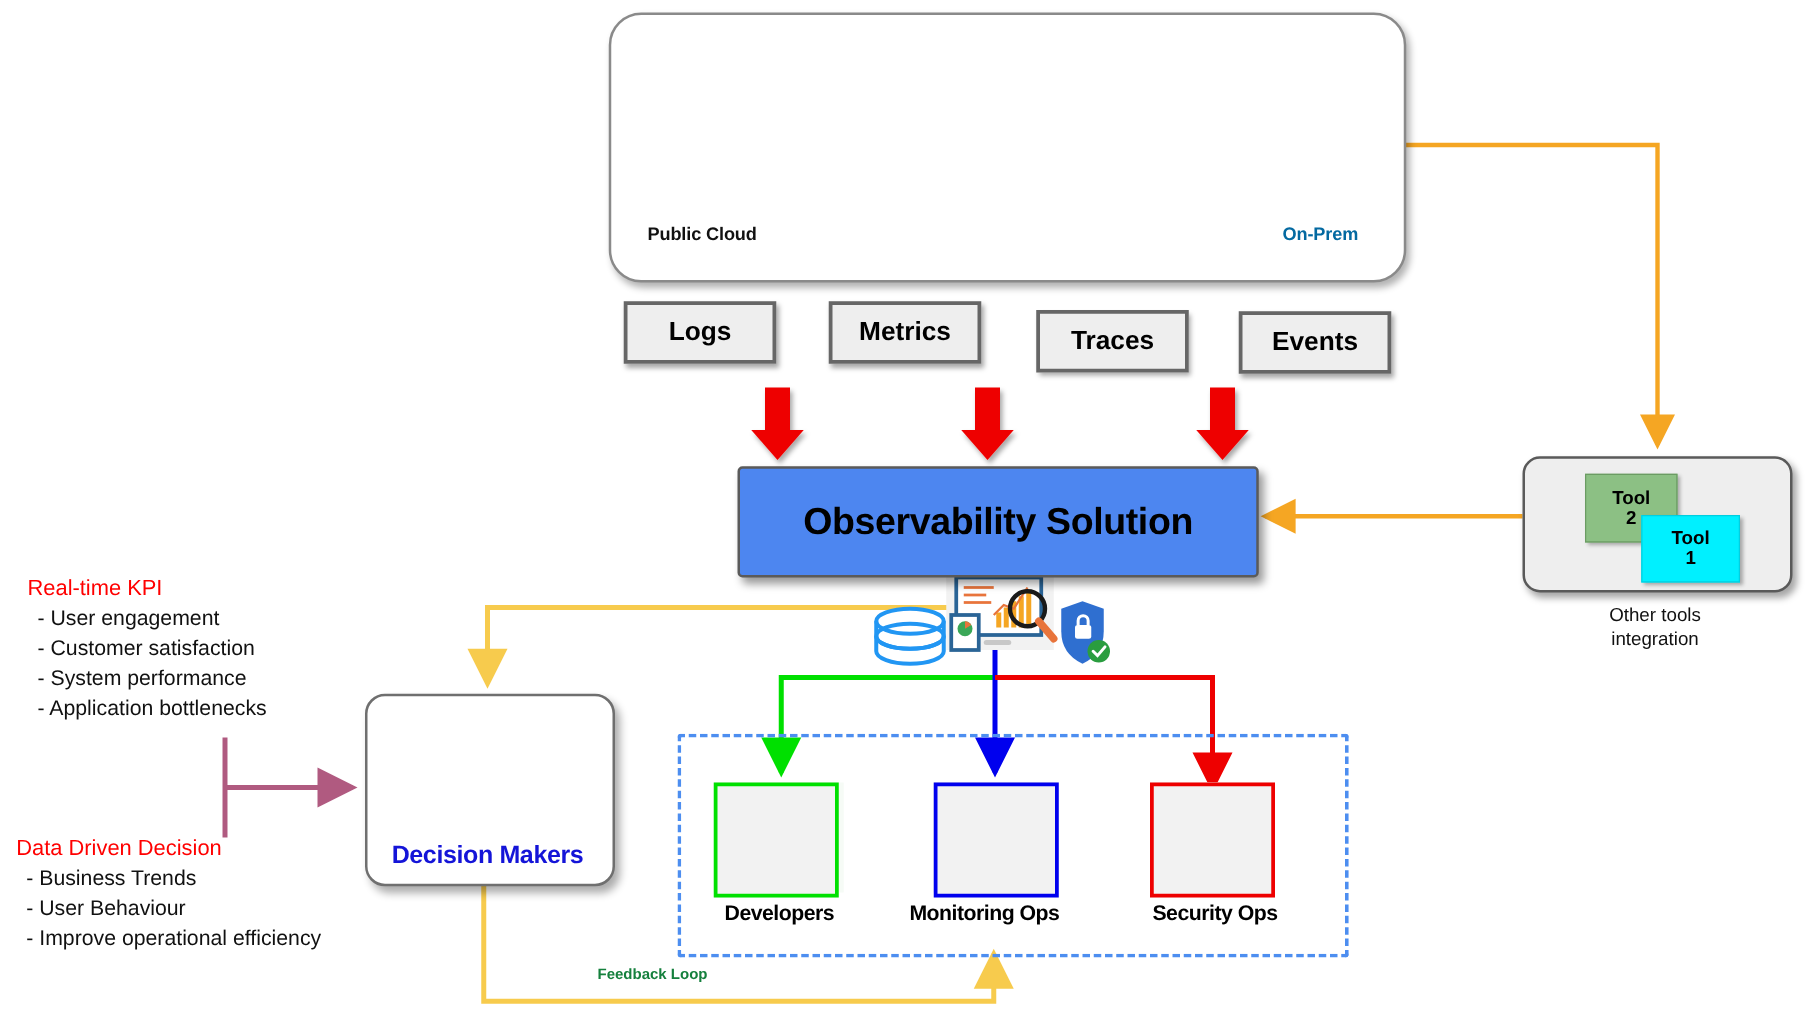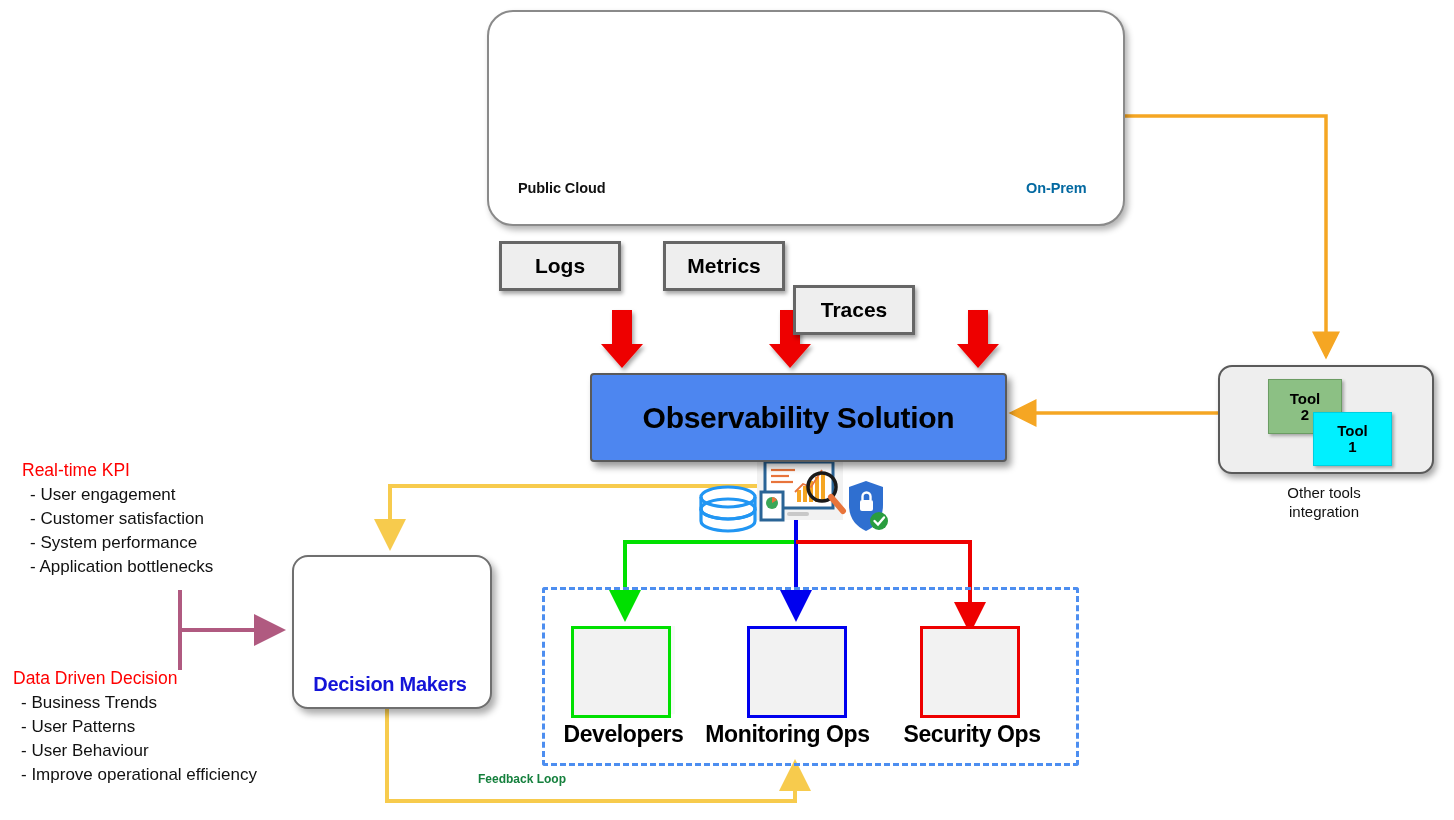--- a/index.html
+++ b/index.html
@@ -79,21 +79,21 @@
     font-size:20px;font-weight:bold;color:#1414d8;letter-spacing:-.3px;
   }
 
   
   #consumers-group{
     left:542px;top:587px;width:531px;height:173px;
     border:3px dashed #4d8ef0;border-radius:3px;background:transparent;
   }
   .team-card{width:100px;height:92px;background:#f2f2f2;box-sizing:border-box;
              display:flex;align-items:center;justify-content:center;overflow:hidden;}
-  .team-label{font-size:23px;font-weight:bold;color:#000;text-align:center;white-space:nowrap;letter-spacing:-.4px;}
+  .team-label{font-size:17px;font-weight:bold;color:#000;text-align:center;white-space:nowrap;letter-spacing:-.4px;}
 
   #feedback-label{left:478px;top:772px;font-size:12px;font-weight:bold;color:#15803d;}
 </style>
 </head>
 <body>
 
 <div class="stage">
 
   <svg class="svg-layer" viewBox="0 0 1454 820">
     <defs>
@@ -297,21 +297,22 @@
     </g>
 
   </svg>
 
   <div class="abs" id="sources-container"></div>
   <div class="abs" id="cloud-label">Public Cloud</div>
   <div class="abs" id="onprem-label">On-Prem</div>
 
   <div class="abs pillar" style="left:499px;top:241px;width:116px;height:44px;">Logs</div>
   <div class="abs pillar" style="left:663px;top:241px;width:116px;height:44px;">Metrics</div>
-  <div class="abs pillar" style="left:793px;top:248px;width:116px;height:44px;margin-top:37px;">Traces</div>
+  <div class="abs pillar" style="left:829px;top:248px;width:116px;height:44px;">Traces</div>
+  <div class="abs pillar" style="left:991px;top:249px;width:116px;height:44px;">Events</div>
 
   <div class="abs" id="observability-box">Observability Solution</div>
 
   <div class="abs" id="tools-box"></div>
   <div class="abs" id="tool2-chip">
     <span>Tool</span>
     <span>2</span>
   </div>
   <div class="abs" id="tool1-chip">
     <span>Tool</span>
@@ -326,21 +327,20 @@
     <div class="note-title">Real-time KPI</div>
     <div class="note-line">- User engagement</div>
     <div class="note-line">- Customer satisfaction</div>
     <div class="note-line">- System performance</div>
     <div class="note-line">- Application bottlenecks</div>
   </div>
 
   <div class="abs" id="ddd-note">
     <div class="note-title">Data Driven Decision</div>
     <div class="note-line">- Business Trends</div>
-    <div class="note-line">- User Patterns</div>
     <div class="note-line">- User Behaviour</div>
     <div class="note-line">- Improve operational efficiency</div>
   </div>
 
   <div class="abs" id="decision-makers-box"></div>
   <div class="abs" id="decision-makers-label">Decision Makers</div>
 
   <div class="abs" id="consumers-group"></div>
 
   <div class="abs team-card" style="left:571px;top:626px;border:3px solid #00e000;"></div>

